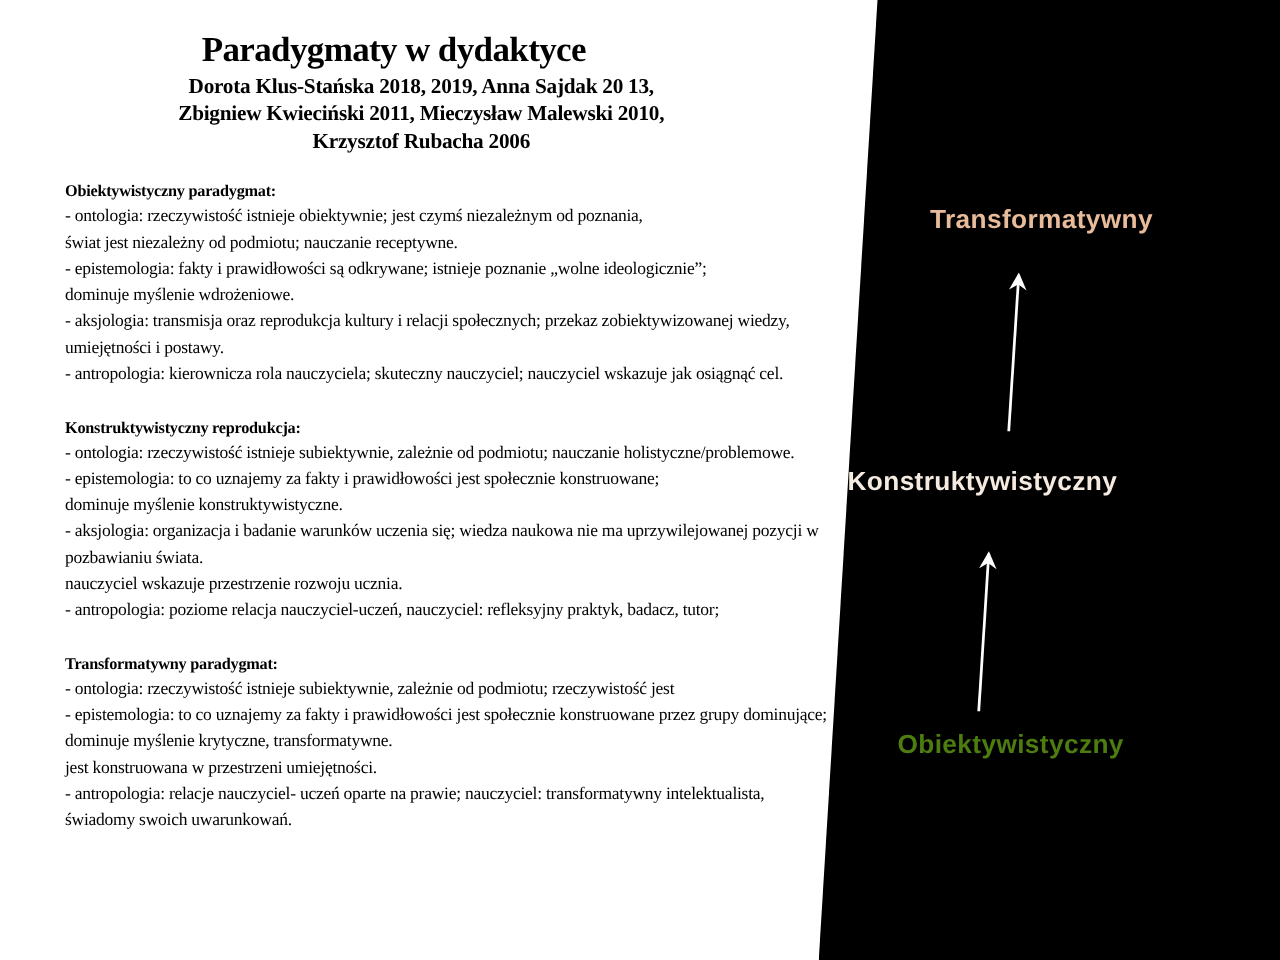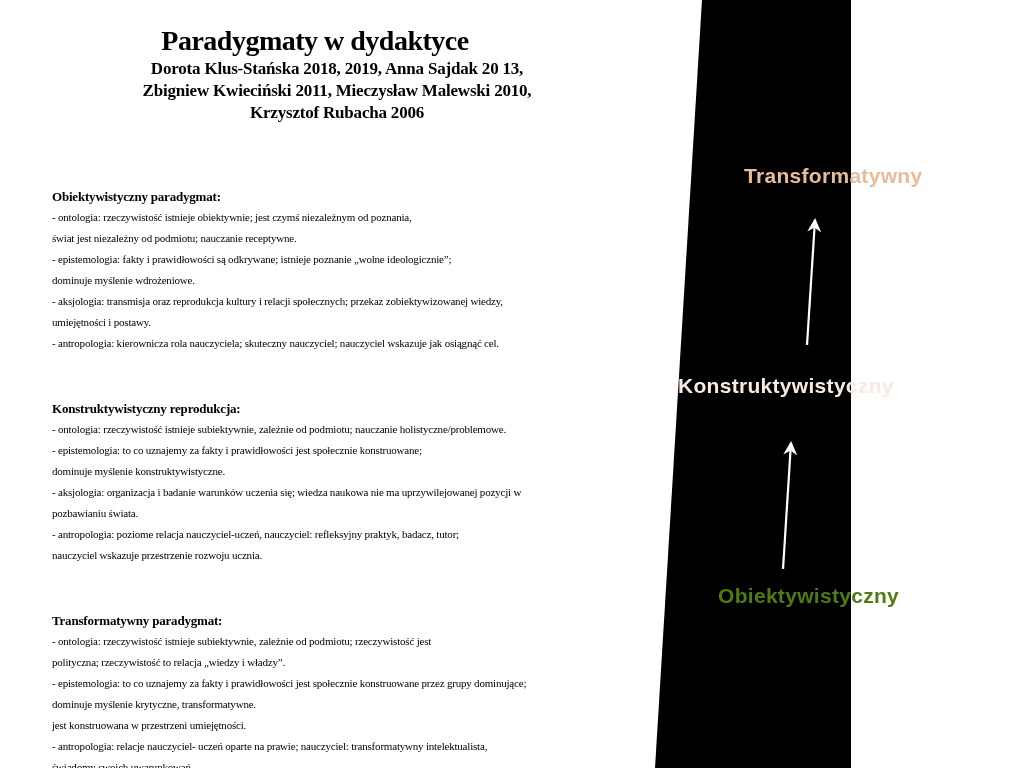--- a/index.html
+++ b/index.html
@@ -1,21 +1,21 @@
 <!DOCTYPE html>
 <html><head>
 <meta charset="utf-8">
 <style>
   html,body{margin:0;padding:0;}
   body{
     width:1024px;height:768px;overflow:hidden;position:relative;
     background:#ffffff;
     font-family:"Liberation Serif", serif;
   }
-  .slide{position:absolute;inset:0;width:840px;height:768px;padding-left:11px;}
+  .slide{position:absolute;inset:0;width:1024px;height:768px;}
 
   
   .title-block{
     position:absolute;top:24px;left:0;width:630px;
     text-align:center;z-index:0;color:#000;
   }
   .slide-title{
     margin:0;
     font-family:"Liberation Serif", serif;
     font-weight:700;font-size:28px;line-height:34px;letter-spacing:-0.5px;
@@ -24,23 +24,23 @@
     font-family:"Liberation Serif", serif;
     font-weight:700;font-size:17px;line-height:22px;letter-spacing:-0.2px;margin-left:44px;
   }
 
   
   .body-text{
     position:absolute;left:52px;top:142px;z-index:0;color:#000;
   }
   .para{margin:0 0 21px 0;}
   .line{
-    font-size:11px;line-height:21px;white-space:nowrap;letter-spacing:-0.2px;
+    font-size:14px;line-height:21px;white-space:nowrap;letter-spacing:-0.2px;
   }
-  .line.head{font-weight:700;font-size:13px;margin-top:44px;}
+  .line.head{font-weight:700;font-size:13px;}
 
   
   .black-panel{
     position:absolute;inset:0;background:#000000;z-index:1;
     clip-path:polygon(702px 0px, 1024px 0px, 1024px 768px, 655px 768px);
   }
 
   
   .lvl{
     position:absolute;z-index:2;
@@ -79,28 +79,27 @@
       <div class="line">- antropologia: kierownicza rola nauczyciela; skuteczny nauczyciel; nauczyciel wskazuje jak osiągnąć cel.</div>
     </section>
 
     <section class="para">
       <div class="line head">Konstruktywistyczny reprodukcja:</div>
       <div class="line">- ontologia: rzeczywistość istnieje subiektywnie, zależnie od podmiotu; nauczanie holistyczne/problemowe.</div>
       <div class="line">- epistemologia: to co uznajemy za fakty i prawidłowości jest społecznie konstruowane;</div>
       <div class="line">dominuje myślenie konstruktywistyczne.</div>
       <div class="line">- aksjologia: organizacja i badanie warunków uczenia się; wiedza naukowa nie ma uprzywilejowanej pozycji w</div>
       <div class="line">pozbawianiu świata.</div>
+      <div class="line">nauczyciel wskazuje przestrzenie rozwoju ucznia.</div>
       <div class="line">- antropologia: poziome relacja nauczyciel-uczeń, nauczyciel: refleksyjny praktyk, badacz, tutor;</div>
-      <div class="line">nauczyciel wskazuje przestrzenie rozwoju ucznia.</div>
     </section>
 
     <section class="para">
       <div class="line head">Transformatywny paradygmat:</div>
       <div class="line">- ontologia: rzeczywistość istnieje subiektywnie, zależnie od podmiotu; rzeczywistość jest</div>
-      <div class="line">polityczna; rzeczywistość to relacja „wiedzy i władzy”.</div>
       <div class="line">- epistemologia: to co uznajemy za fakty i prawidłowości jest społecznie konstruowane przez grupy dominujące;</div>
       <div class="line">dominuje myślenie krytyczne, transformatywne.</div>
       <div class="line">jest konstruowana w przestrzeni umiejętności.</div>
       <div class="line">- antropologia: relacje nauczyciel- uczeń oparte na prawie; nauczyciel: transformatywny intelektualista,</div>
       <div class="line">świadomy swoich uwarunkowań.</div>
     </section>
 
   </main>
 
   <div class="black-panel"></div>

